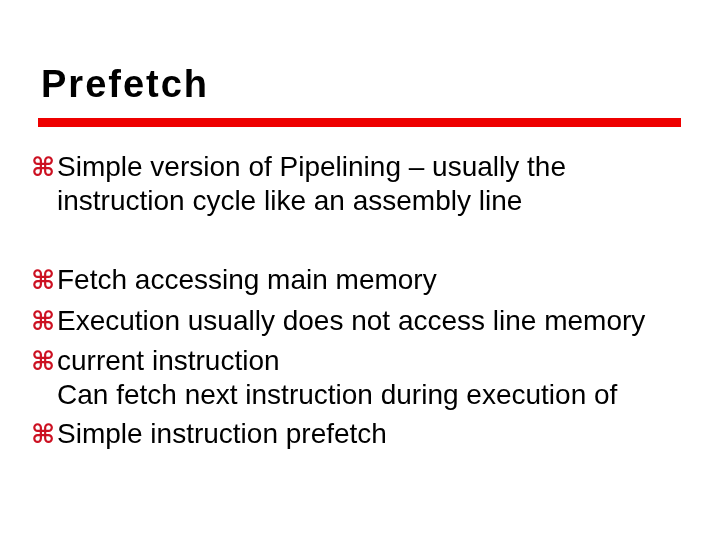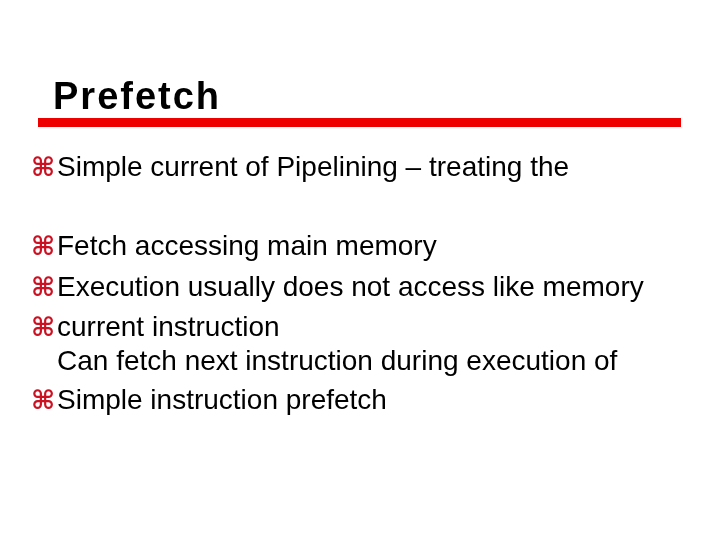--- a/index.html
+++ b/index.html
@@ -13,21 +13,21 @@
     height: 540px;
     background: #ffffff;
     overflow: hidden;
     font-family: "Liberation Sans", sans-serif;
     color: #000000;
   }
   .title {
     position: absolute;
     left: 37px;
     top: 58px;
-    margin: 16px;
+    margin: 4px;
     font-size: 38px;
     line-height: 44px;
     font-weight: 700;
     letter-spacing: 2px;
     color: #000000;
   }
   .rule {
     position: absolute;
     left: 38px;
     top: 118px;
@@ -70,31 +70,32 @@
 <div class="slide">
 
   <h1 class="title">Prefetch</h1>
 
   <div class="rule"></div>
 
   <div class="content">
 
     <div class="item i0">
       <span class="glyph">⌘</span>
-      <div class="line">Simple current of Pipelining – treating the</div>
+      <div class="line">Simple version of Pipelining – usually the</div>
+      <div class="line">instruction cycle like an assembly line</div>
     </div>
 
     <div class="item i1">
       <span class="glyph">⌘</span>
       <div class="line">Fetch accessing main memory</div>
     </div>
 
     <div class="item i2">
       <span class="glyph">⌘</span>
-      <div class="line">Execution usually does not access like memory</div>
+      <div class="line">Execution usually does not access line memory</div>
     </div>
 
     <div class="item i3">
       <span class="glyph">⌘</span>
       <div class="line">current instruction</div>
       <div class="line">Can fetch next instruction during execution of</div>
     </div>
 
     <div class="item i4">
       <span class="glyph">⌘</span>

